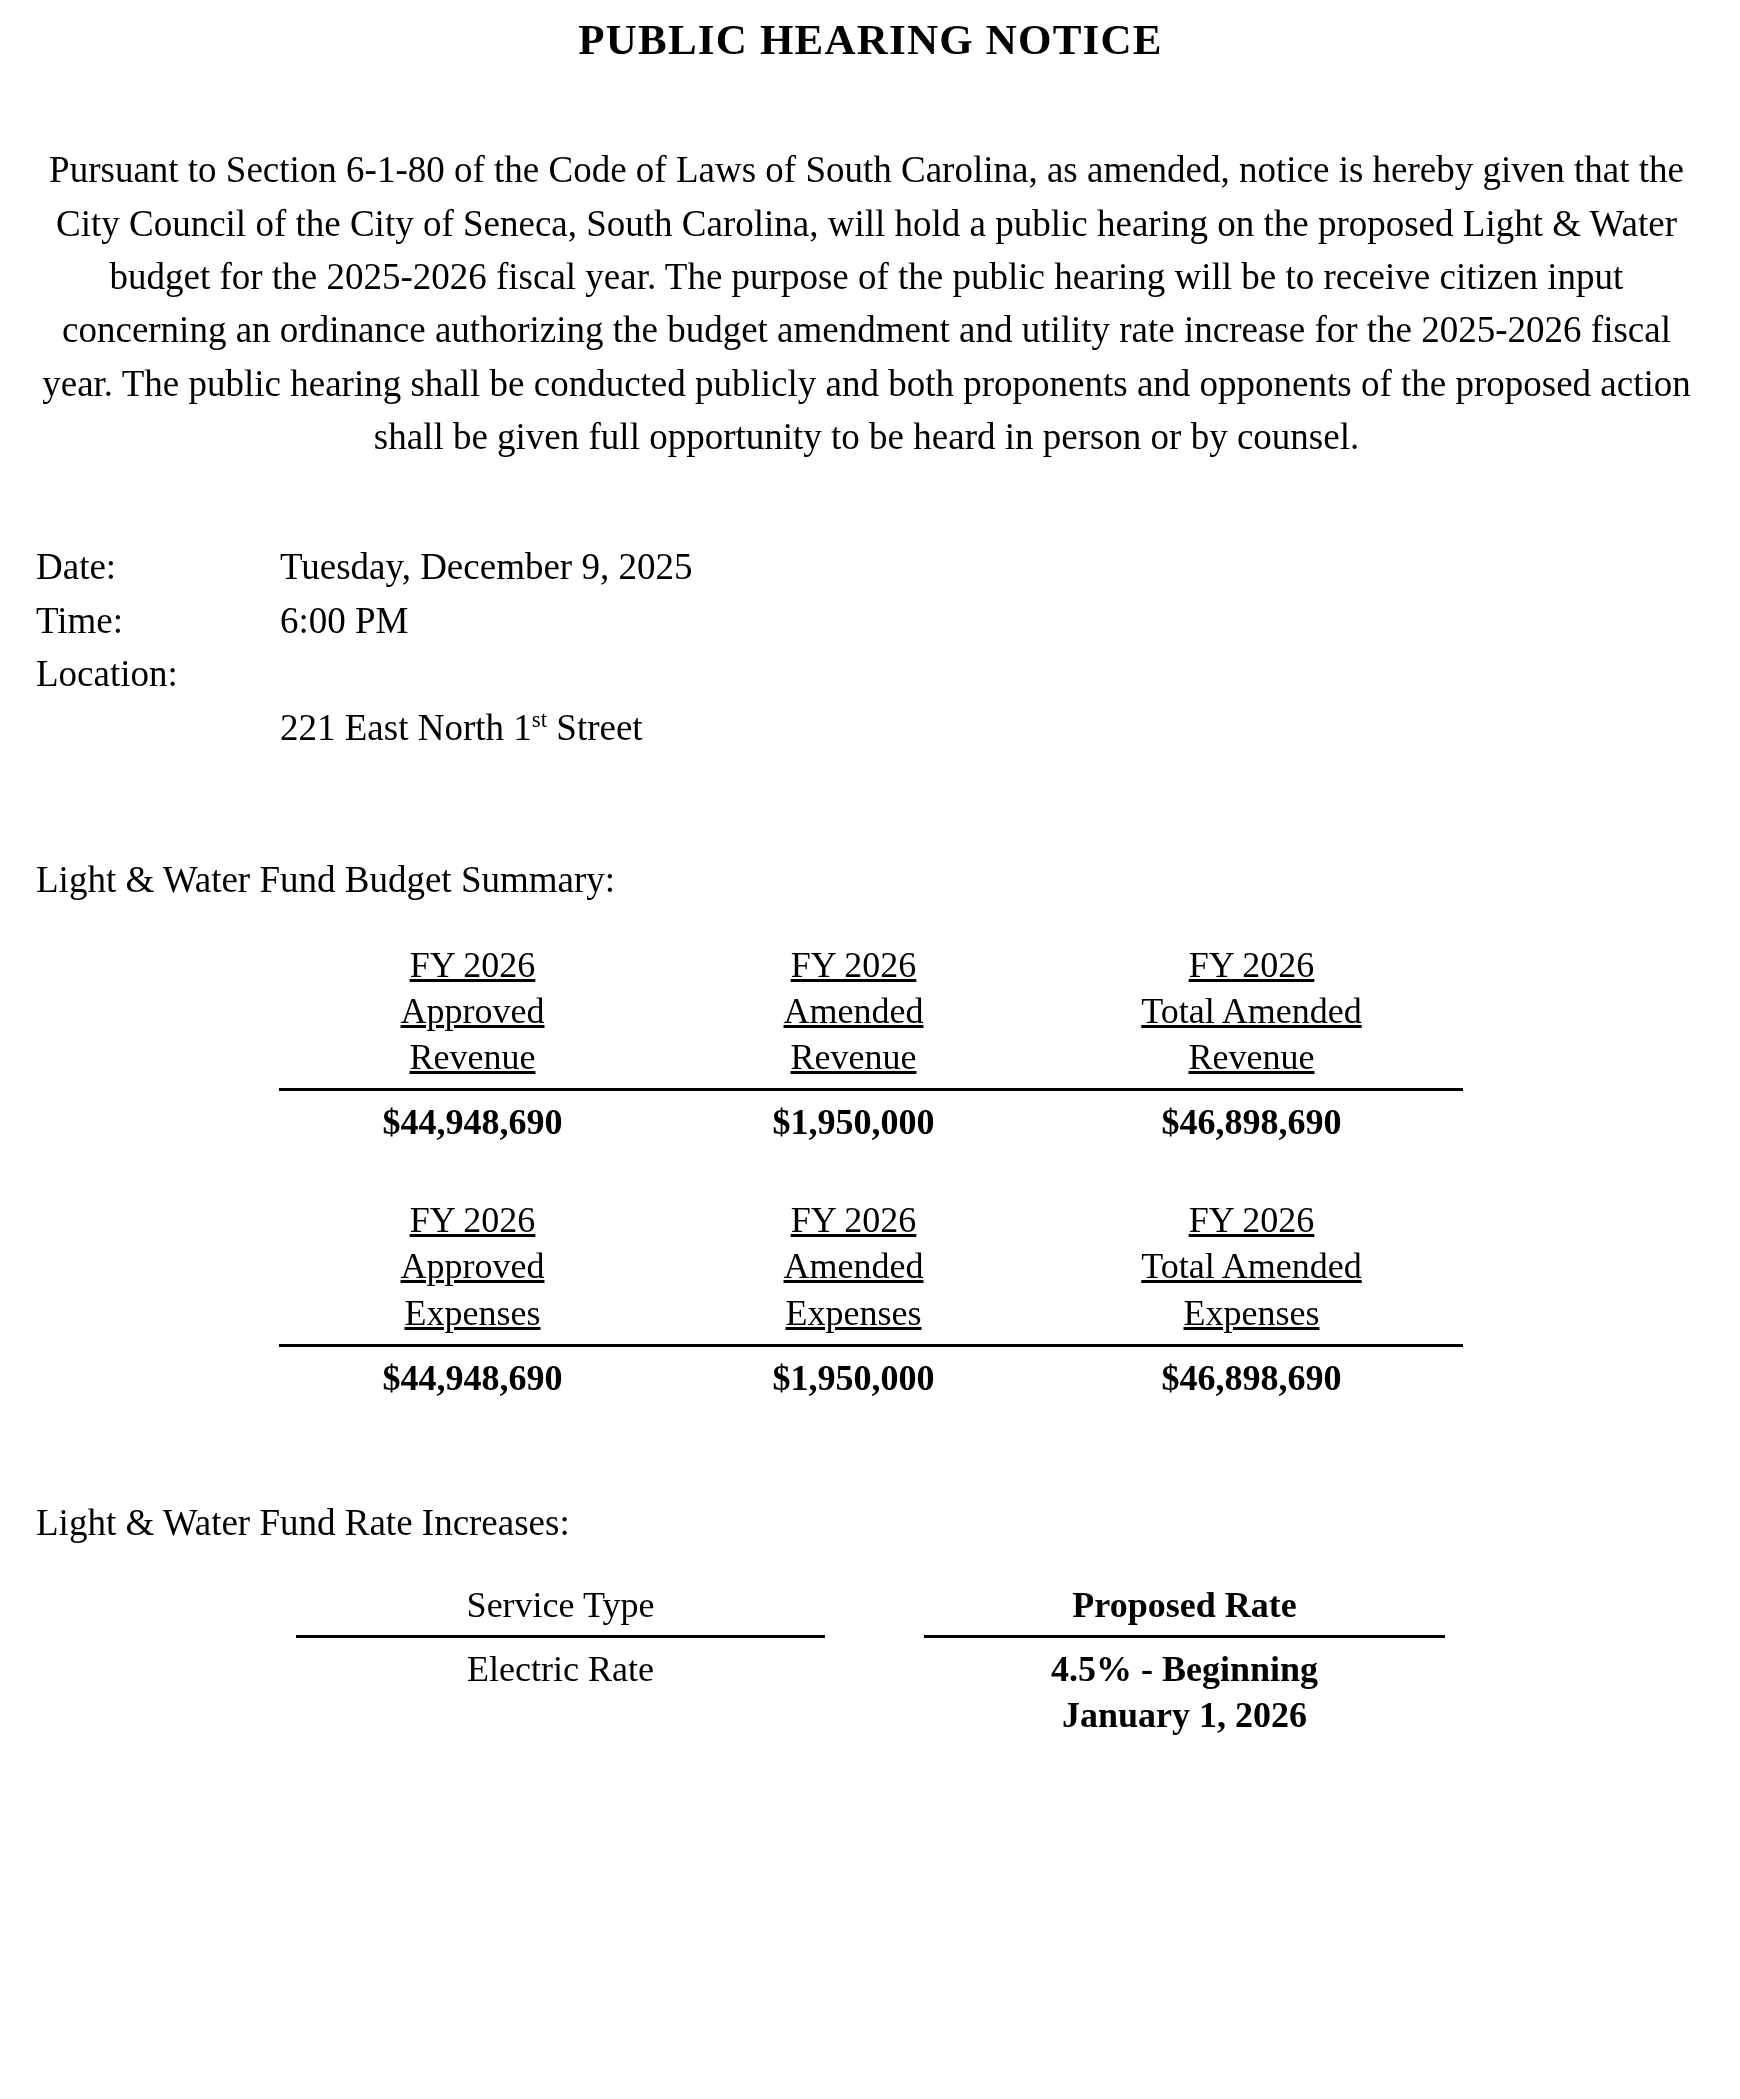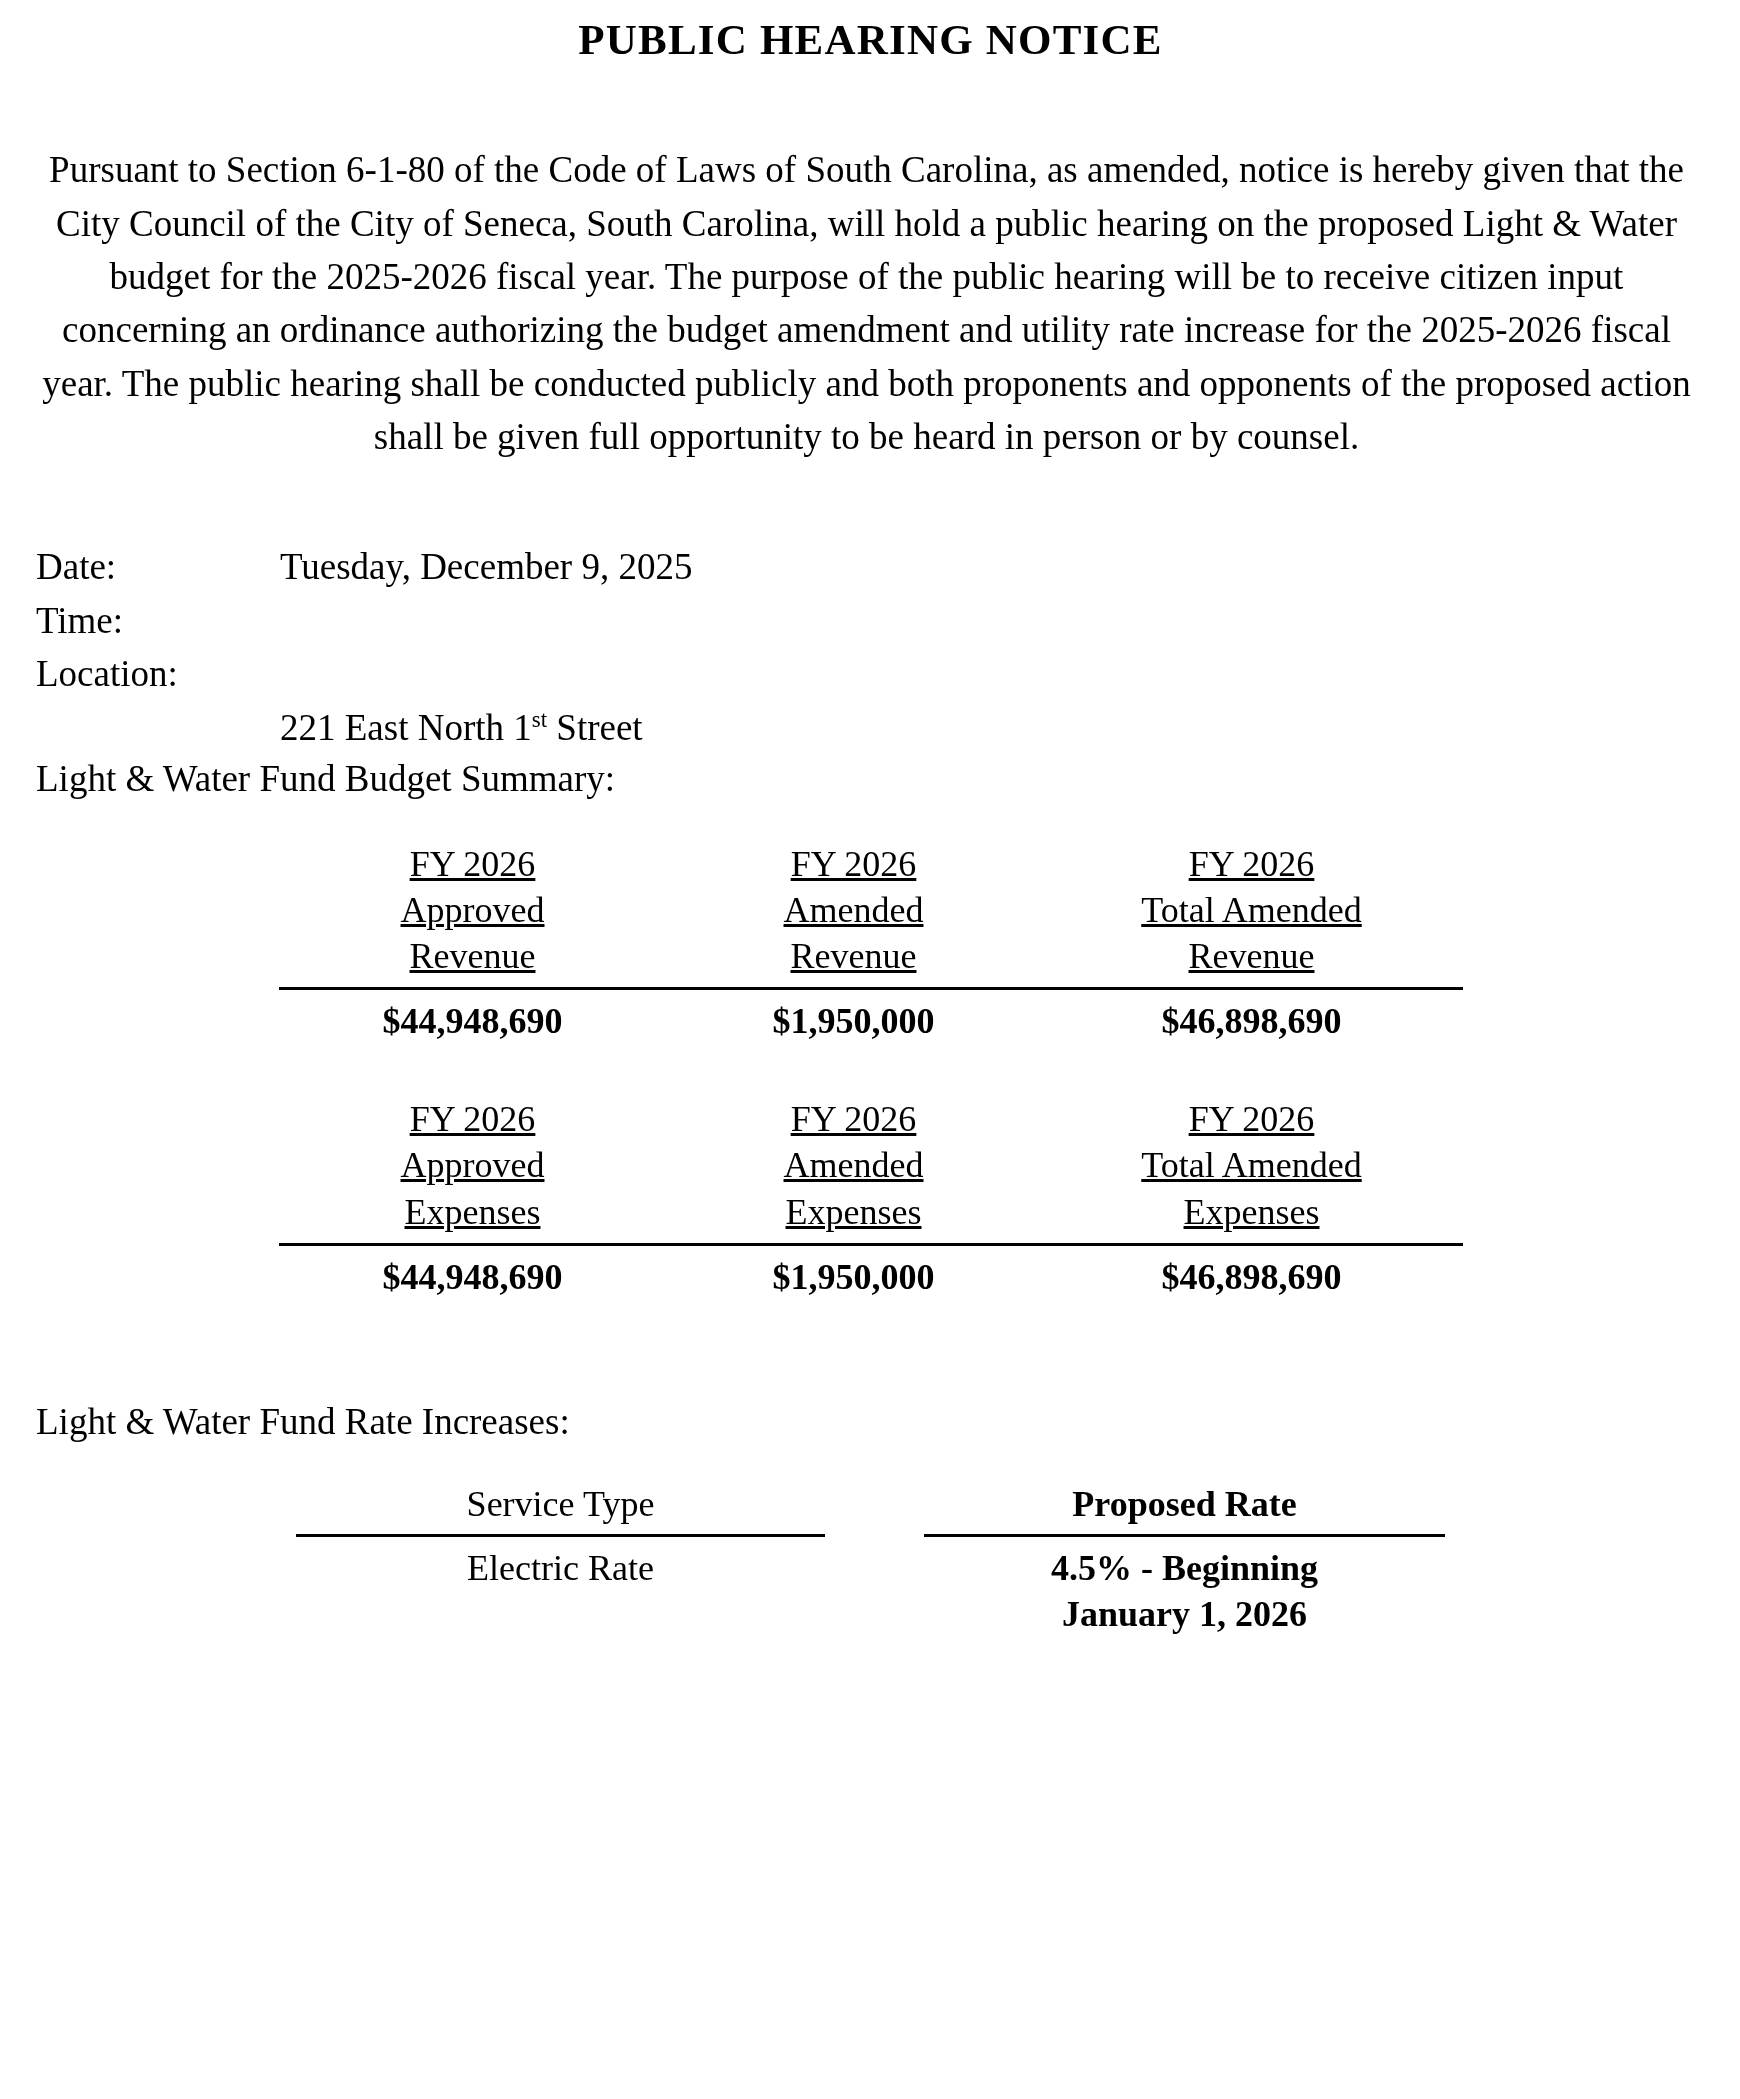--- a/index.html
+++ b/index.html
@@ -66,21 +66,21 @@
     font-size: 0.62em;
     vertical-align: super;
     line-height: 0;
   }
 
   
   .section-heading {
     font-size: 37px;
     line-height: 1.3;
   }
-  .heading-budget { }
+  .heading-budget { margin-top: 101px; }
   .heading-rates  { margin-top: 99px; }
 
   
   .budget-block { margin-top: 38px; }
   .budget-table {
     border-collapse: collapse;
     margin: 0 auto;
     table-layout: fixed;
   }
   .budget-table col.c1 { width: 388px; }
@@ -161,20 +161,21 @@
 
   <p class="body-para">Pursuant to Section 6-1-80 of the Code of Laws of South Carolina, as amended, notice is hereby given that the City Council of the City of Seneca, South Carolina, will hold a public hearing on the proposed Light &amp; Water budget for the 2025-2026 fiscal year. The purpose of the public hearing will be to receive citizen input concerning an ordinance authorizing the budget amendment and utility rate increase for the 2025-2026 fiscal year. The public hearing shall be conducted publicly and both proponents and opponents of the proposed action shall be given full opportunity to be heard in person or by counsel.</p>
 
   <div class="details">
     <div class="details-row">
       <div class="details-label">Date:</div>
       <div class="details-value">Tuesday, December 9, 2025</div>
     </div>
     <div class="details-row">
       <div class="details-label">Time:</div>
+      <div class="details-value">6:00 PM</div>
     </div>
     <div class="details-row">
       <div class="details-label">Location:</div>
     </div>
     <div class="details-value-cont"><span>221 East North 1</span><sup>st</sup><span> Street</span></div>
   </div>
 
   <div class="section-heading heading-budget">Light &amp; Water Fund Budget Summary:</div>
 
   <div class="budget-block">

